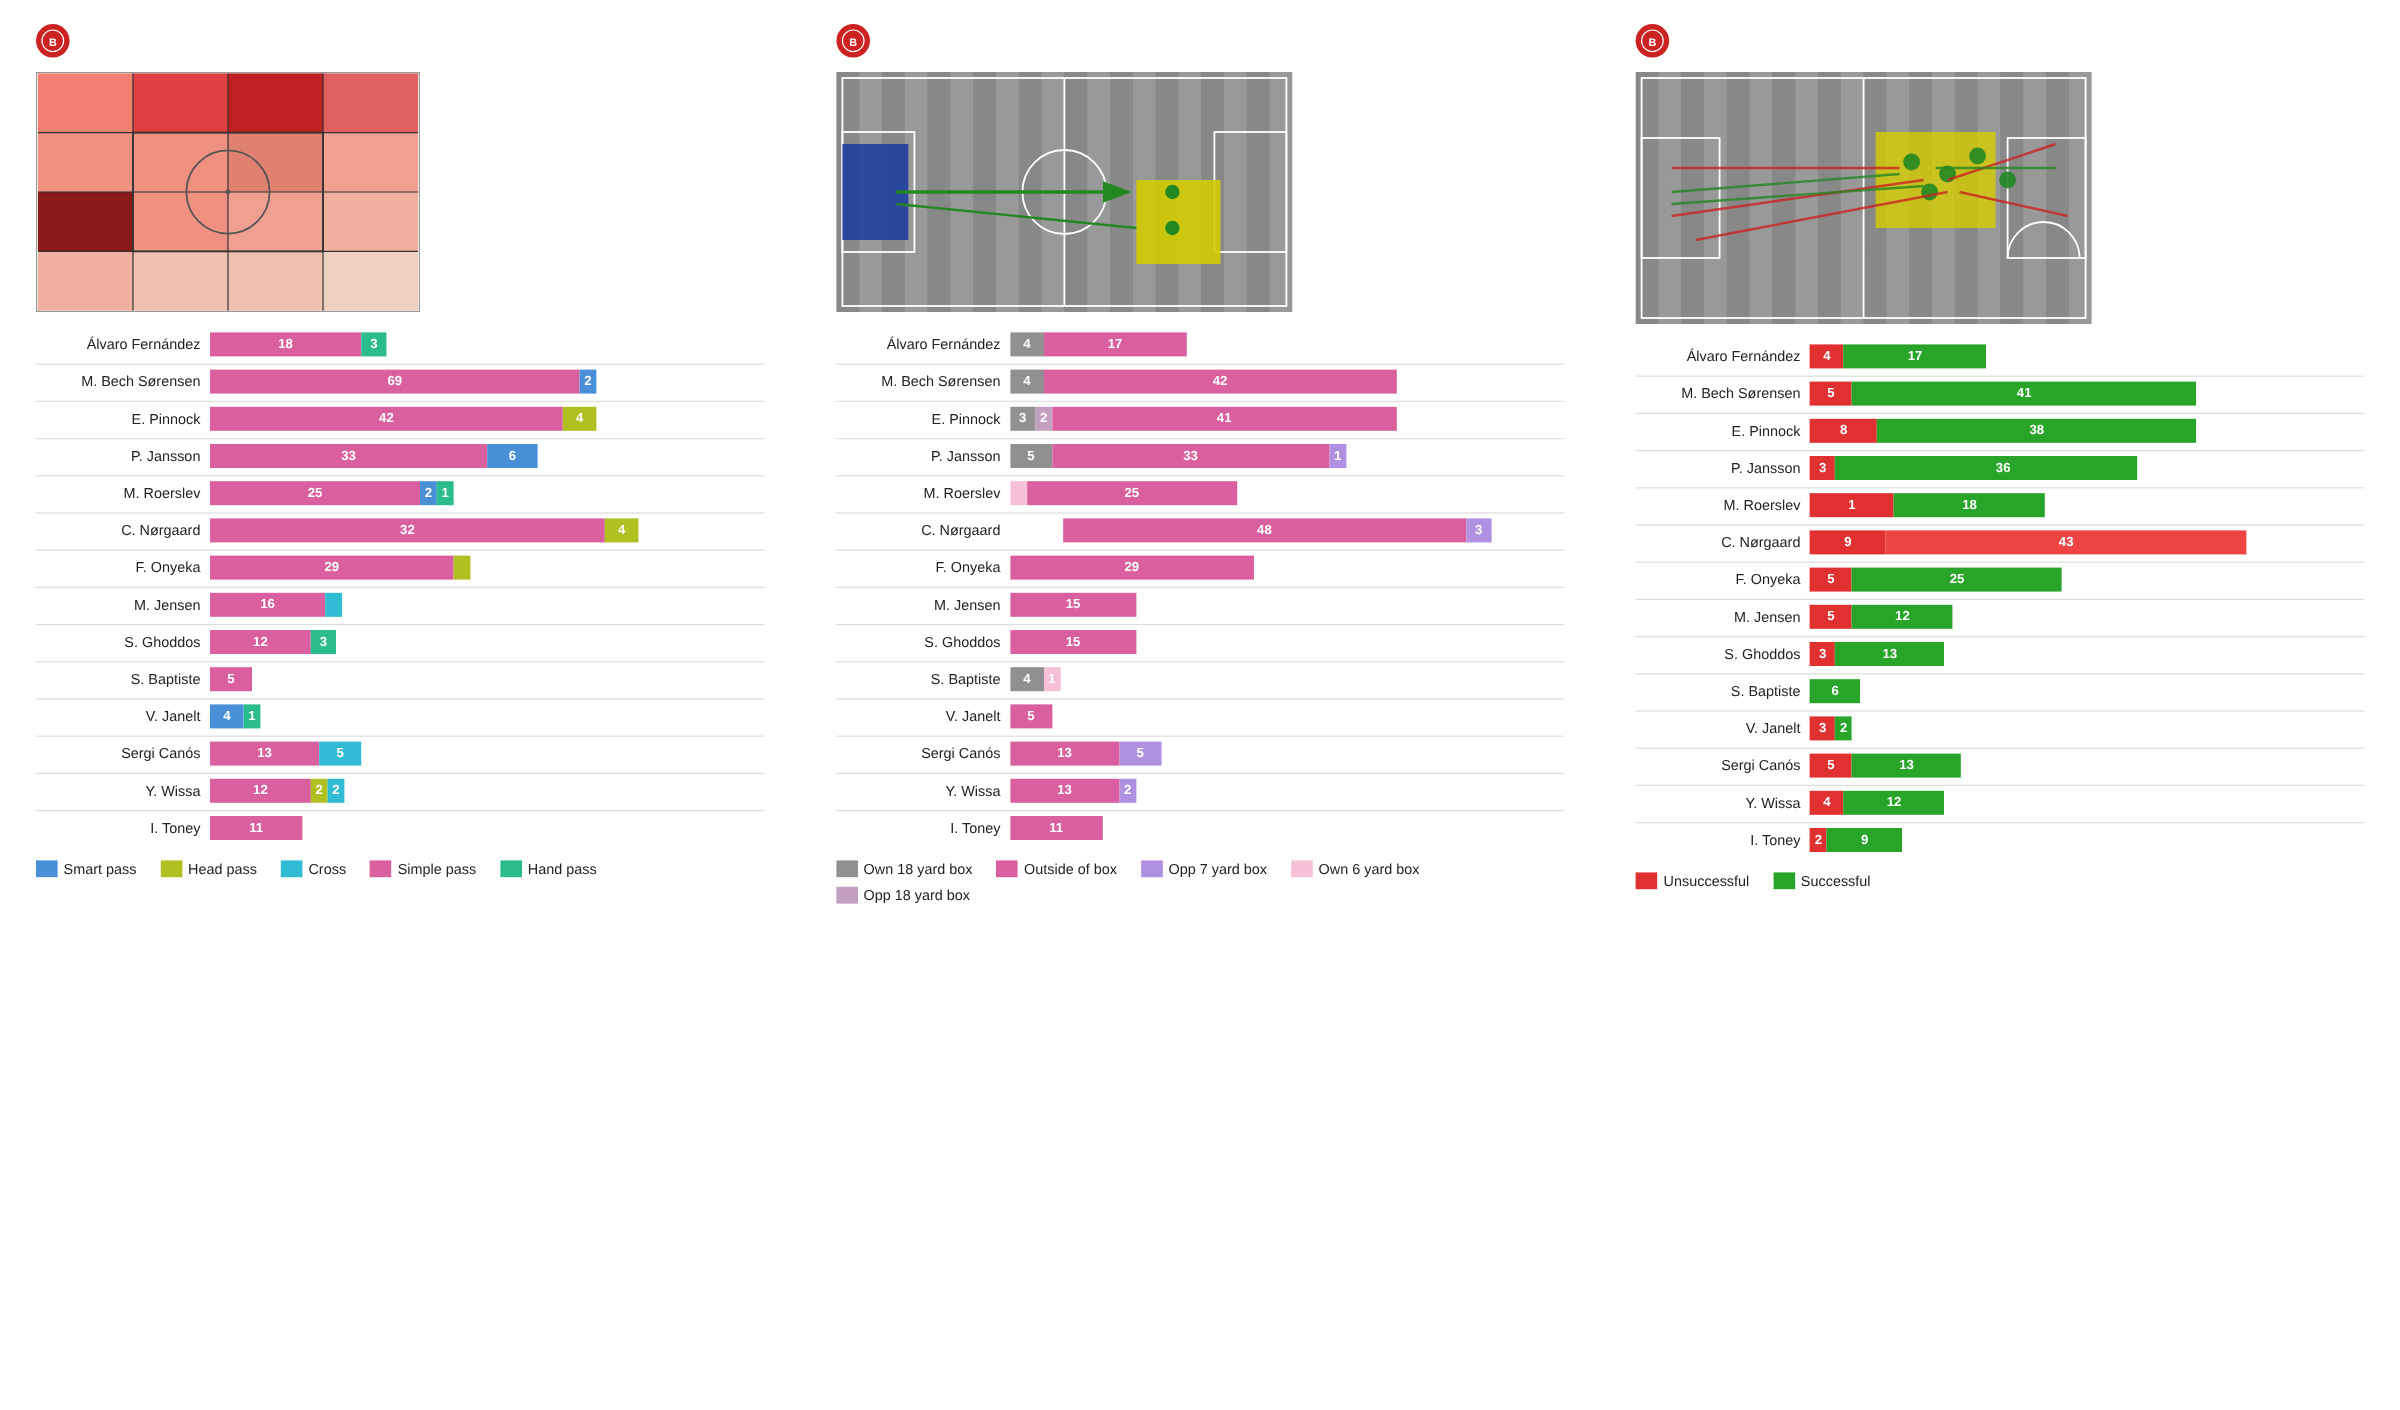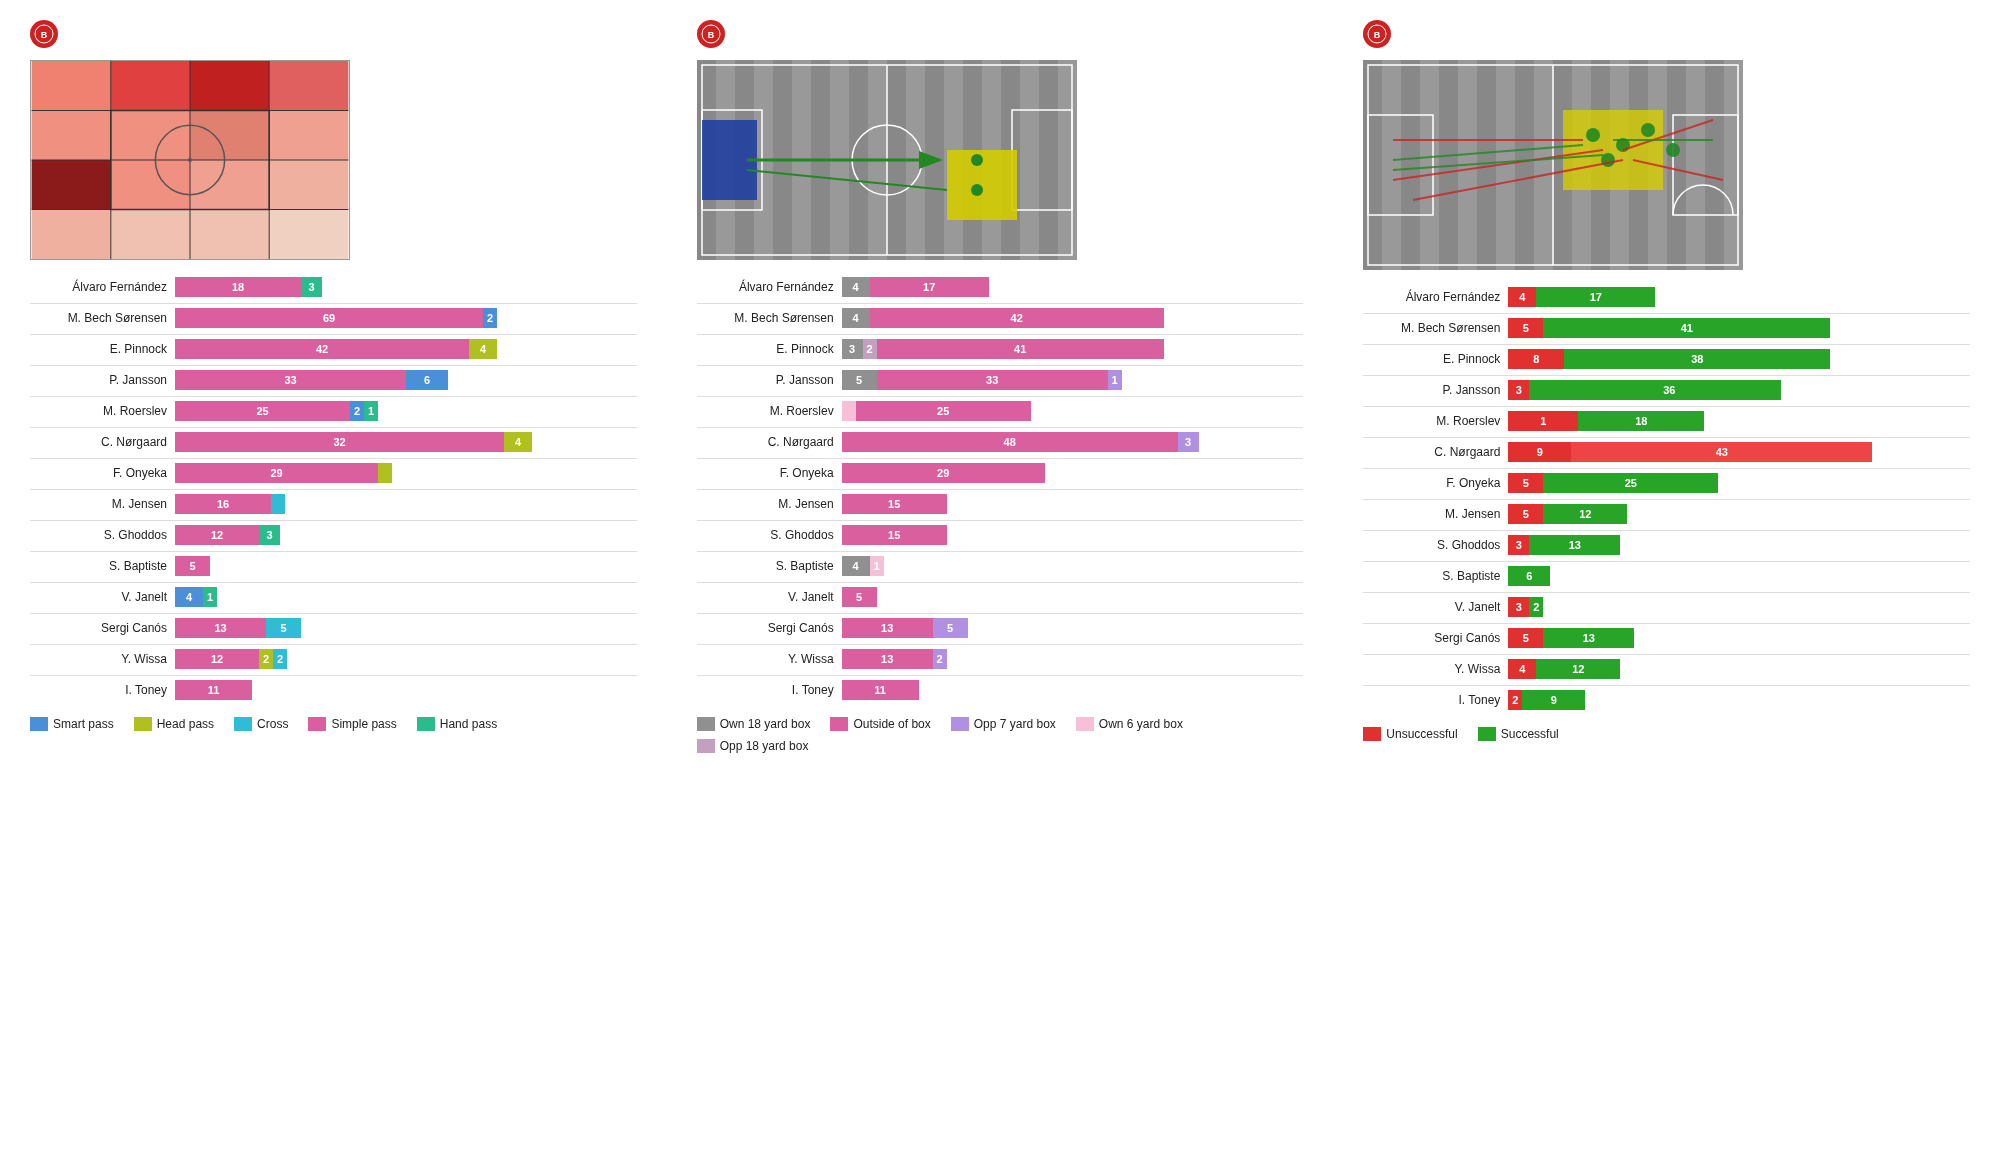--- a/index.html
+++ b/index.html
@@ -316,21 +316,21 @@
           <div class="player-name">M. Roerslev</div>
           <div class="bars">
             <div class="bar-segment" style="background: rgb(245, 192, 216); width: 7px; min-width: 14px;"></div>
             <div class="bar-segment" style="background: rgb(217, 95, 158); width: 175px; min-width: 14px;">25</div>
           </div>
         </div>
         <hr class="divider">
         <div class="bar-row">
           <div class="player-name">C. Nørgaard</div>
           <div class="bars">
-            <div class="bar-segment" style="background: rgb(217, 95, 158); width: 336px; min-width: 14px;">48</div>
+            <div class="bar-segment" style="background: rgb(217, 95, 158); width: 336px; min-width: 14px; margin-left: 44px;">48</div>
             <div class="bar-segment" style="background: rgb(176, 144, 224); width: 21px; min-width: 14px;">3</div>
           </div>
         </div>
         <hr class="divider">
         <div class="bar-row">
           <div class="player-name">F. Onyeka</div>
           <div class="bars">
             <div class="bar-segment" style="background: rgb(217, 95, 158); width: 203px; min-width: 14px;">29</div>
           </div>
         </div>

